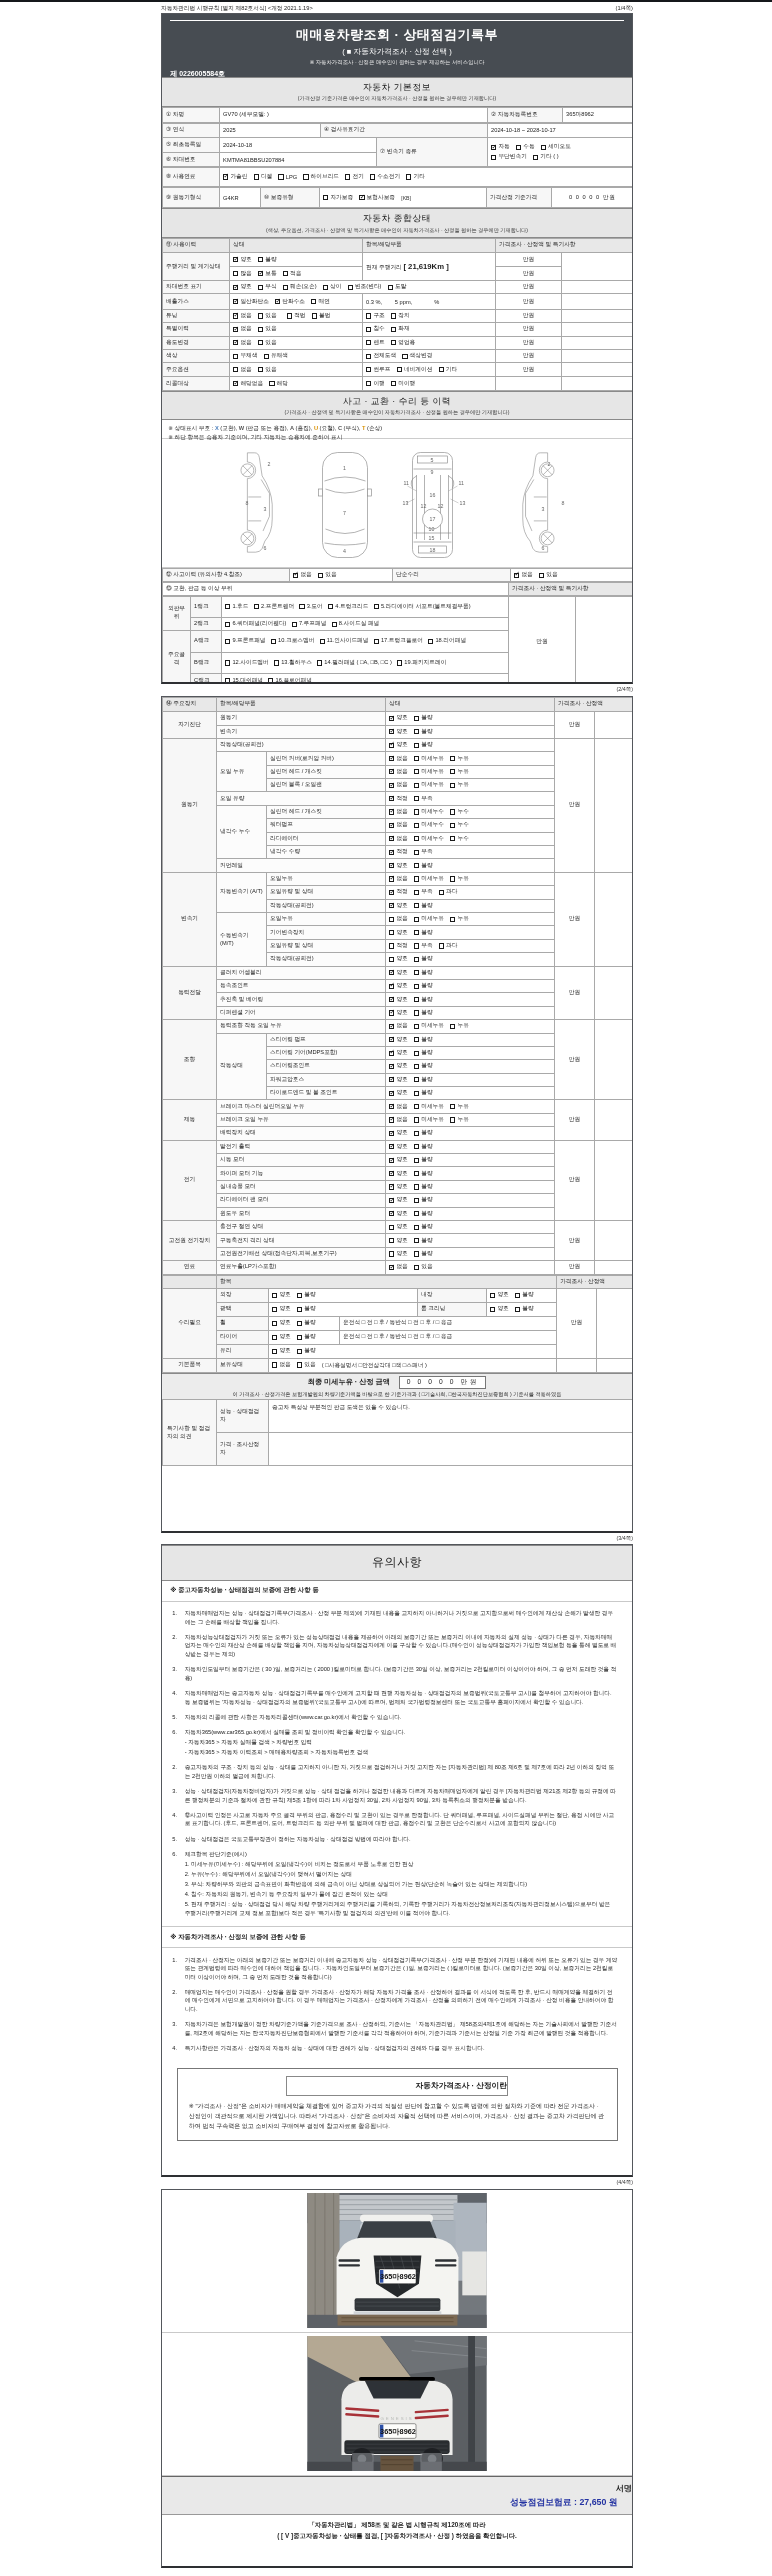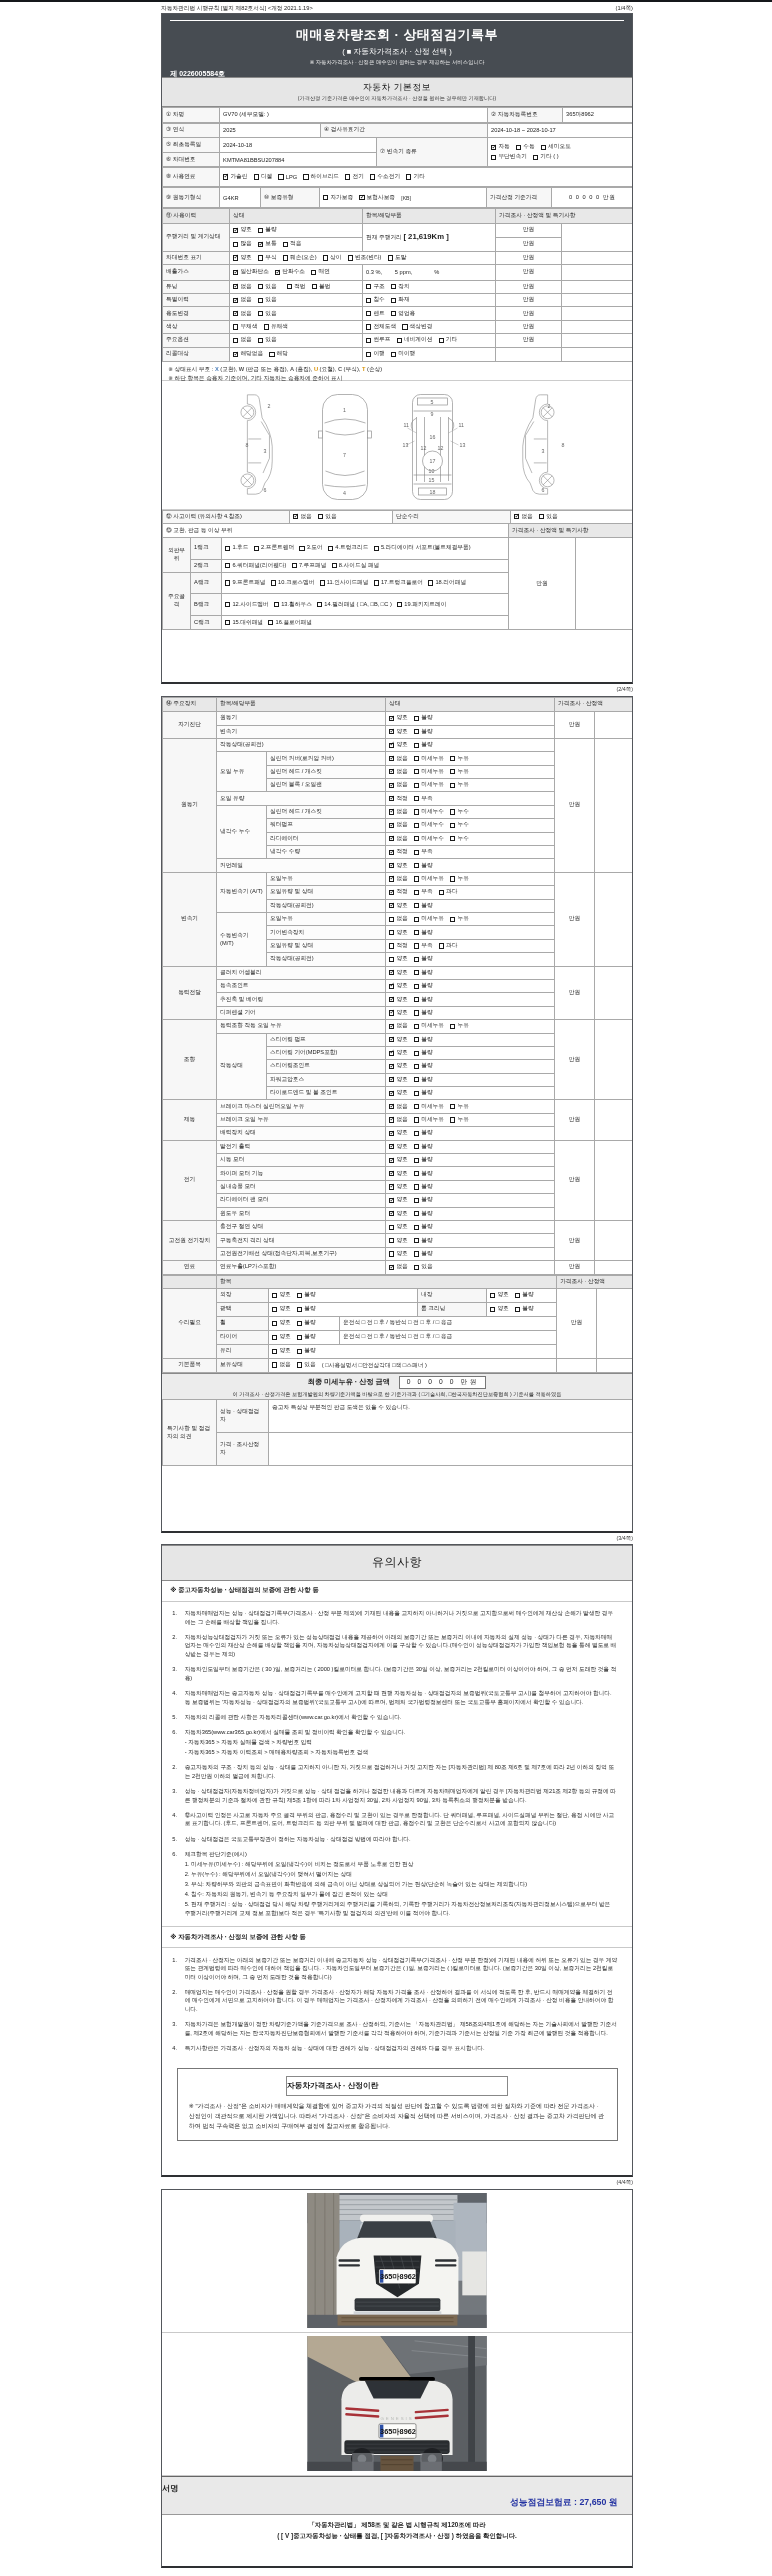--- a/index.html
+++ b/index.html
@@ -41,25 +41,25 @@
   .finalblk .fv{display:inline-block;border:0.5px solid #777;background:#fff;padding:1px 6.2px;font-size:6.7px;letter-spacing:2.6px;margin-left:7.2px}
   .finalblk .fl{font-size:7.2px;font-weight:bold;vertical-align:middle}
   .finalblk .fn{font-size:5.2px;margin-top:2.1px;color:#222}
   .noticebody{padding:7.2px 5.2px 2.1px 3.1px}
   .nitem{display:flex;margin:0 9.3px 6.7px 7.2px;font-size:5.7px;line-height:1.5}
   .nnum{width:12.4px;flex:none}
   .nsub{margin-top:1.5px}
   .ntitle{font-size:6.4px;font-weight:bold;padding:5.7px 8.2px;border-bottom:0.5px solid #c9c9c9}
   .ntitle2{border-top:0.5px solid #c9c9c9}
   .infobox{width:441px;margin:6.2px auto 0 auto;border:0.8px solid #777;padding:7.2px 11.3px 8.2px 11.3px}
-  .infotitle{width:222px;margin:0 auto 6.2px auto;border:0.8px solid #888;text-align:left;font-size:7.7px;font-weight:bold;padding:4.1px 0}
+  .infotitle{width:222px;margin:0 auto 6.2px auto;border:0.8px solid #888;text-align:right;font-size:7.7px;font-weight:bold;padding:4.1px 0}
   .infobody{font-size:6px;line-height:1.65}
   .photo-row{height:143px;display:flex;justify-content:center;align-items:center;border-bottom:0.5px solid #c9c9c9;background:#fff}
   .signbox{background:#e9e9e9;border-top:0.8px solid #666;border-bottom:0.5px solid #999;height:39px;position:relative}
-  .signbox .sg{display:block;text-align:left;font-size:8.2px;font-weight:bold;padding-top:6.2px}
+  .signbox .sg{display:block;text-align:right;font-size:8.2px;font-weight:bold;padding-top:6.2px}
   .signbox .fee{position:absolute;right:14.4px;top:20.6px;color:#2433a2;font-size:8.8px;font-weight:bold}
   .confirm{padding-top:4.1px;text-align:center;font-size:6.4px;font-weight:bold;line-height:1.8}
   svg text{font-family:"Liberation Sans","DejaVu Sans",sans-serif}
   .dnum{fill:#666;font-size:10.5px}
 </style>
 </head>
 <body>
 
 <div class="topbar"></div>
 
@@ -207,20 +207,24 @@
                 </span><span class="ck">
                   <span class="cb on"></span>
                   <span class="cl">보험사보증</span>
                 </span></span><span style="font-size:5.2px;color:#333">[KB]</span></td>
         <td class="lab">가격산정 기준가격</td>
         <td style="text-align:center;letter-spacing:1px">0 0 0 0 0 만원</td>
       </tr>
     </tbody>
       </table>
 
+    <div class="sechead">
+      <div class="sh1">자동차 종합상태</div>
+      <div class="sh2">(색상, 주요옵션, 가격조사 · 산정액 및 특기사항은 매수인이 자동차가격조사 · 산정을 원하는 경우에만 기재합니다)</div>
+    </div>
 
     <table>
       <colgroup>
           <col style="width:67px">
           <col style="width:133px">
           <col style="width:133px">
           <col style="width:66px">
           <col style="width:73px">
         </colgroup>
       <tbody>
@@ -415,20 +419,24 @@
               </span><span class="ck">
                 <span class="cb"></span>
                 <span class="cl">미이행</span>
               </span></td>
         <td class="mcell"></td>
             <td class="bcell"></td>
       </tr>
     </tbody>
       </table>
 
+    <div class="sechead">
+      <div class="sh1">사고 · 교환 · 수리 등 이력</div>
+      <div class="sh2">(가격조사 · 산정액 및 특기사항은 매수인이 자동차가격조사 · 산정을 원하는 경우에만 기재합니다)</div>
+    </div>
 
     <div class="legendblk">
       <div id="legend-line"><span>※ 상태표시 부호 : </span><span style="color: rgb(79, 129, 189); font-weight: bold;">X</span><span> (교환), </span><span style="color: rgb(85, 85, 85); font-weight: bold;">W</span><span> (판금 또는 용접), </span><span style="color: rgb(85, 85, 85); font-weight: bold;">A</span><span> (흠집), </span><span style="color: rgb(217, 144, 0); font-weight: bold;">U</span><span> (요철), </span><span style="color: rgb(85, 85, 85); font-weight: bold;">C</span><span> (부식), </span><span style="color: rgb(217, 144, 0); font-weight: bold;">T</span><span> (손상)</span></div>
       <div>※ 하단 항목은 승용차 기준이며, 기타 자동차는 승용차에 준하여 표시</div>
     </div>
 
     <div class="diagram">
       <svg width="361" height="125" viewBox="0 0 720 250">
         <g stroke="#8a8a8a" stroke-width="1.3" fill="#fff">
 

